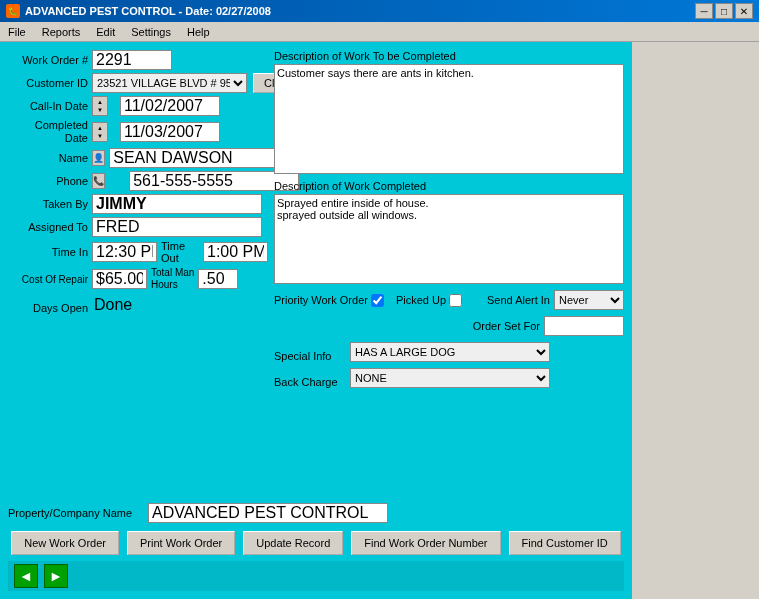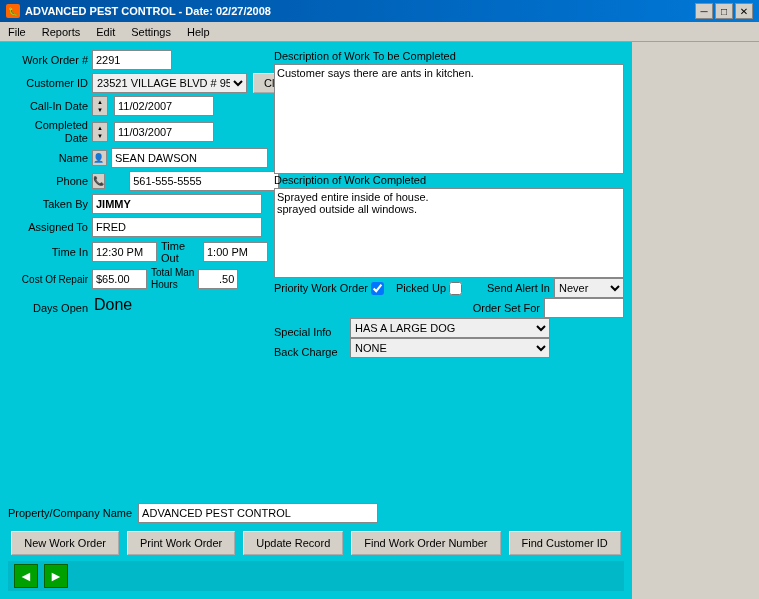--- a/index.html
+++ b/index.html
@@ -111,36 +111,36 @@
       font-size: 11px;
       min-width: 80px;
       text-align: right;
       flex-shrink: 0;
     }
 
     .field-input {
       border: 1px solid #888;
       background: white;
       padding: 9px 3px;
-      font-size: 11px;
+      font-size: 16px;
       height: 20px;
       font-family: inherit;
     }
 
     .work-order-input { width: 80px; }
     .customer-id-select {
       width: 155px;
       height: 20px;
       font-size: 11px;
       border: 1px solid #888;
     }
     .date-field {
       display: flex;
       align-items: center;
-      gap: 6px;
+      gap: 12px;
     }
     .date-spin {
       width: 16px;
       height: 20px;
       border: 1px solid #888;
       background: #d4d0c8;
       display: flex;
       flex-direction: column;
       align-items: center;
       justify-content: center;
@@ -184,27 +184,27 @@
     }
 
     
     .time-row {
       display: flex;
       align-items: center;
       gap: 4px;
     }
     .time-input { width: 65px; }
     .cost-input { width: 55px; }
-    .hours-input { width: 40px; text-align: right; }
+    .hours-input { width: 40px; }
 
     
     .right-panel {
       display: flex;
       flex-direction: column;
-      gap: 0;
+      gap: 6px;
       flex: 1;
     }
 
     .desc-section {
       display: flex;
       flex-direction: column;
       gap: 2px;
     }
     .desc-label {
       font-size: 11px;
@@ -271,21 +271,21 @@
       width: 200px;
       height: 20px;
       font-size: 11px;
       border: 1px solid #888;
     }
 
     
     .property-row {
       display: flex;
       align-items: center;
-      gap: 6px;
+      gap: 16px;
       margin-top: 2px;
     }
     .property-label { font-size: 11px; }
     .property-input {
       width: 240px;
       height: 20px;
     }
 
     
     .days-row {

